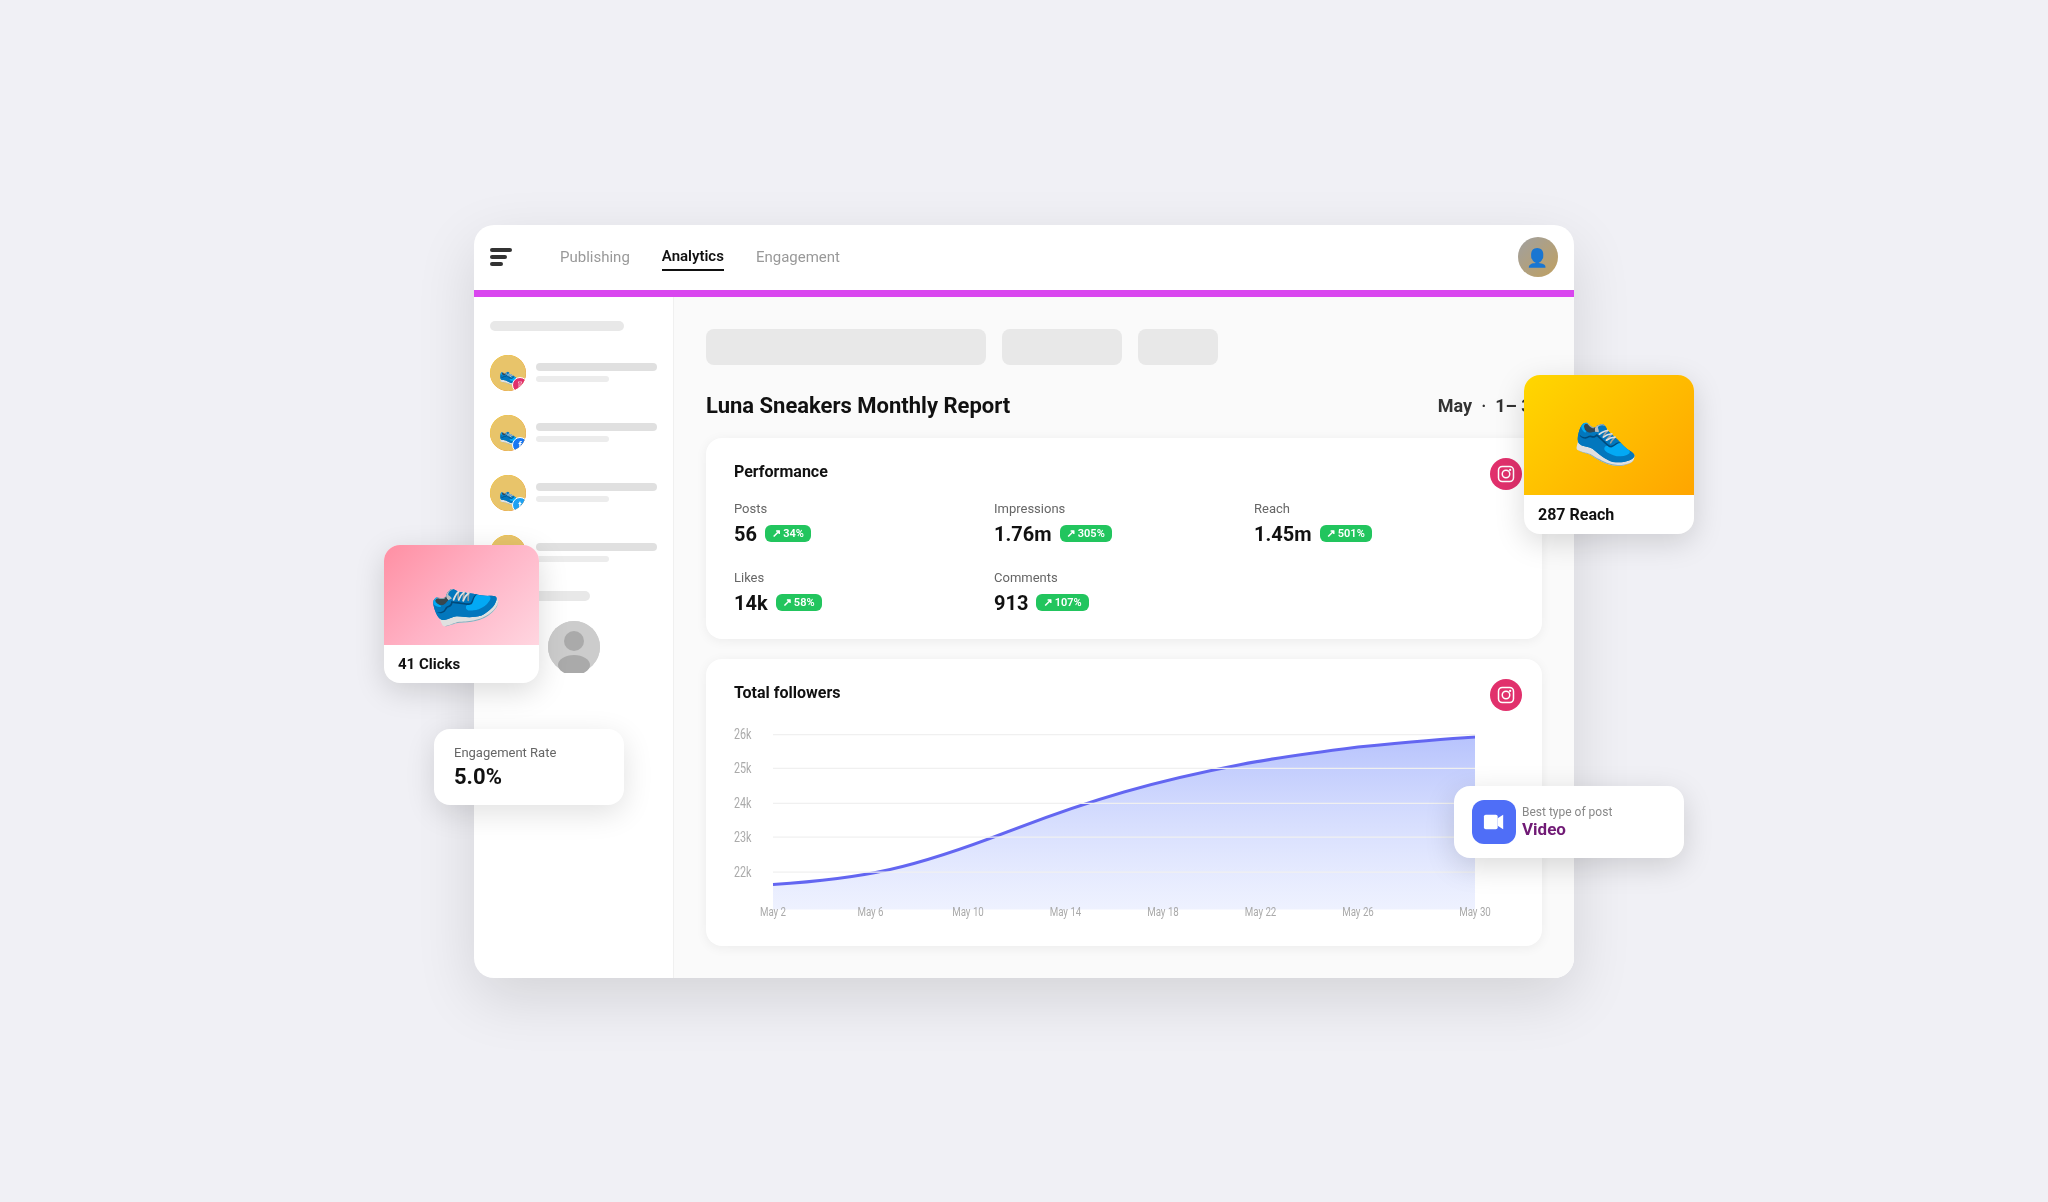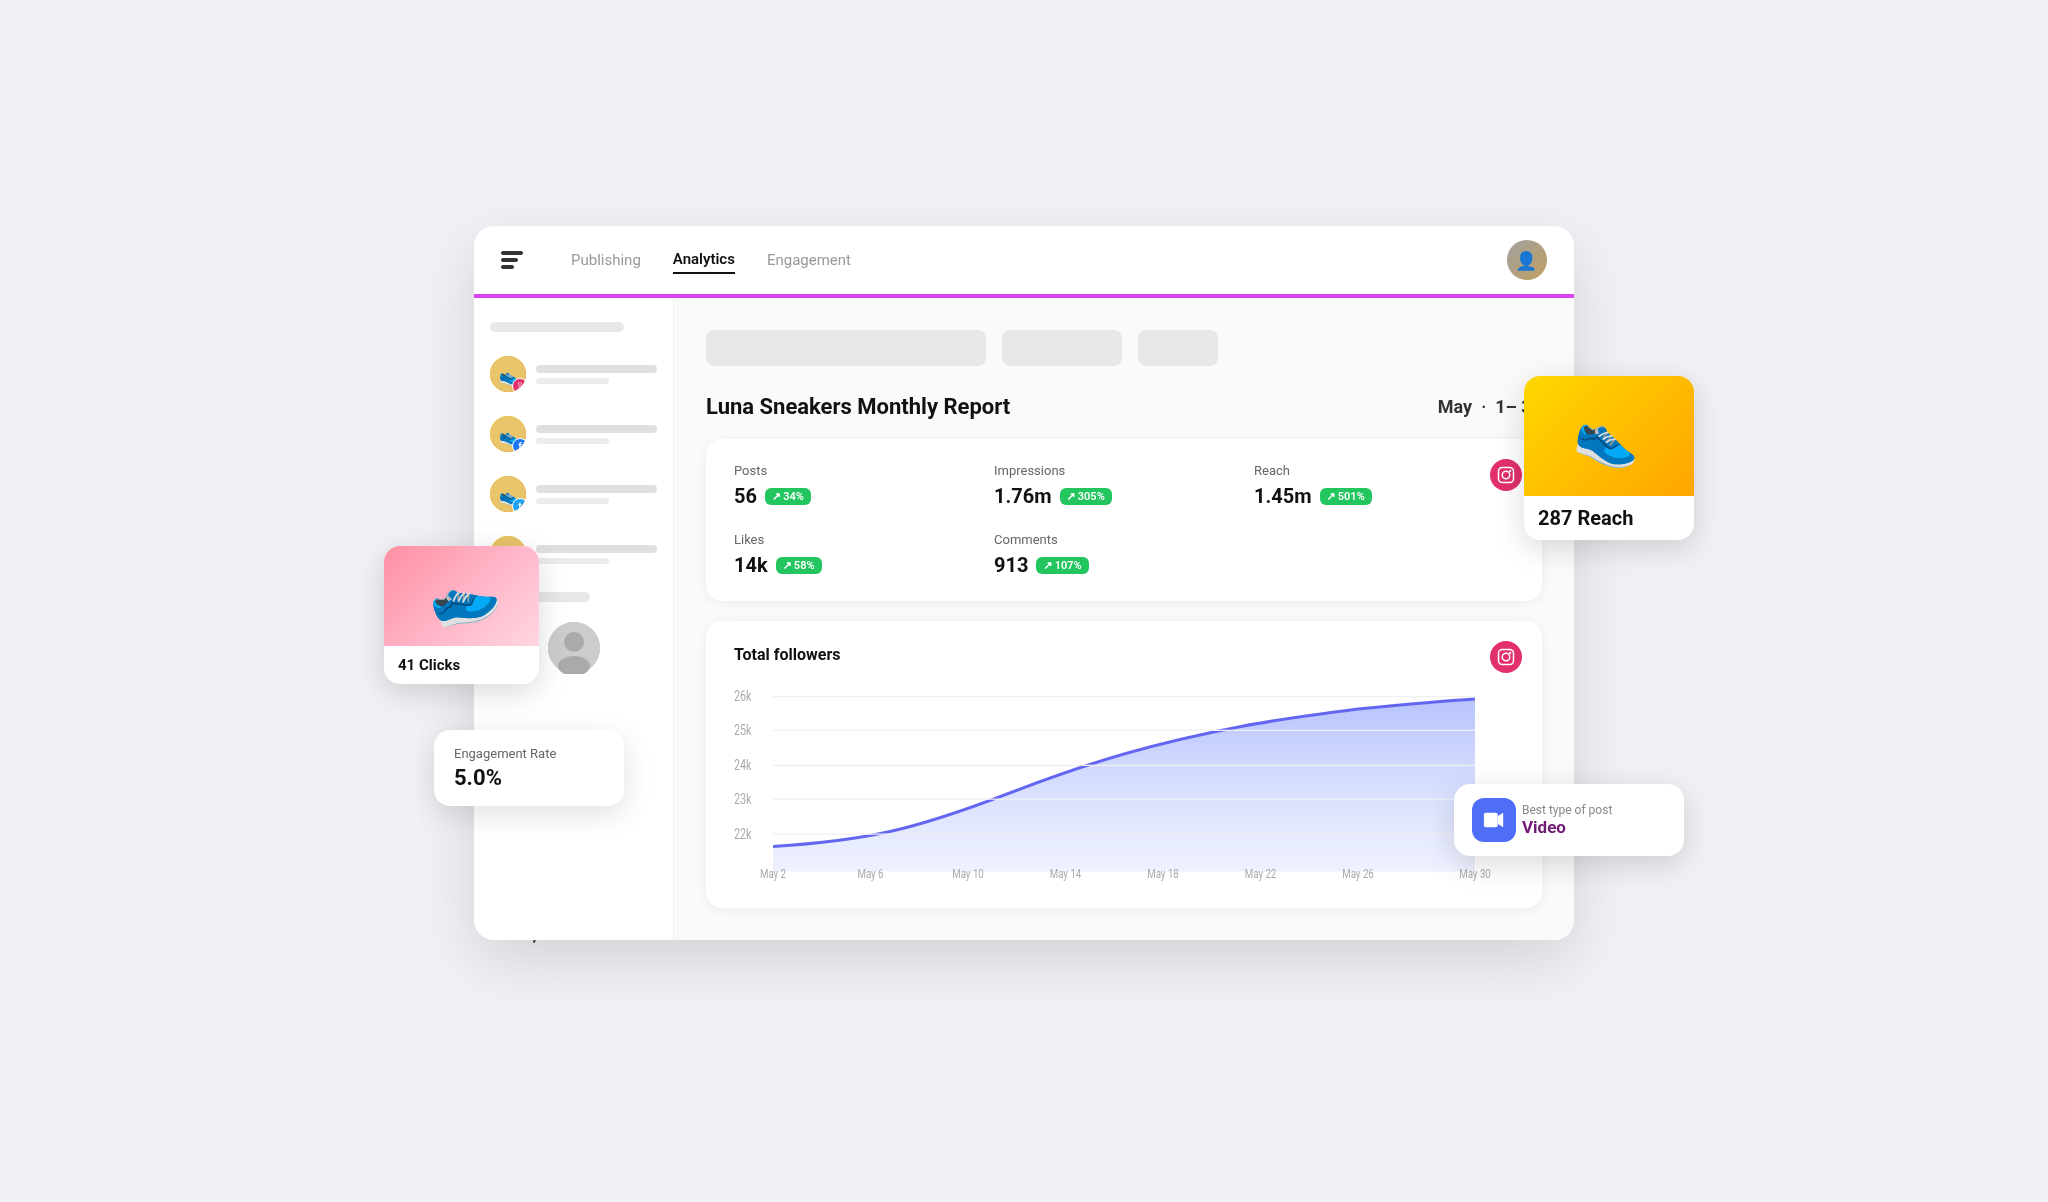--- a/index.html
+++ b/index.html
@@ -27,23 +27,23 @@
       overflow: hidden;
       margin: 0 auto;
       position: relative;
       z-index: 2;
     }
 
     
     .top-nav {
       display: flex;
       align-items: center;
-      padding: 0 27px;
+      padding: 0 16px;
       height: 72px;
-      border-bottom: 4px solid #d946ef;
+      border-bottom: 7px solid #d946ef;
       gap: 32px;
     }
     .logo {
       display: flex;
       flex-direction: column;
       gap: 3px;
       margin-right: 16px;
     }
     .logo-bar {
       width: 22px;
@@ -361,21 +361,21 @@
       font-size: 48px;
       position: relative;
       overflow: hidden;
     }
     .reach-label {
       padding: 10px 14px;
       font-size: 14px;
       color: #111;
     }
     .reach-label strong {
-      font-size: 20px;
+      font-size: 16px;
       font-weight: 700;
     }
 
     .floating-card-best {
       position: absolute;
       right: -110px;
       bottom: 120px;
       background: white;
       border-radius: 16px;
       padding: 14px 18px;
@@ -521,20 +521,21 @@
         <div class="report-header">
           <h1 class="report-title">Luna Sneakers Monthly Report</h1>
           <div class="report-date">
             <span>May</span>
             &nbsp;·&nbsp;
             <span>1– 31</span>
           </div>
         </div>
 
         <div class="perf-card">
+          <div class="card-title">Performance</div>
           <div class="ig-badge">
             <svg width="18" height="18" viewBox="0 0 24 24" fill="none">
               <rect x="2" y="2" width="20" height="20" rx="5" stroke="white" stroke-width="2"></rect>
               <circle cx="12" cy="12" r="5" stroke="white" stroke-width="2"></circle>
               <circle cx="17.5" cy="6.5" r="1.5" fill="white"></circle>
             </svg>
           </div>
           <div class="metrics-grid">
             <div class="metric-item">
               <div class="metric-label">Posts</div>

